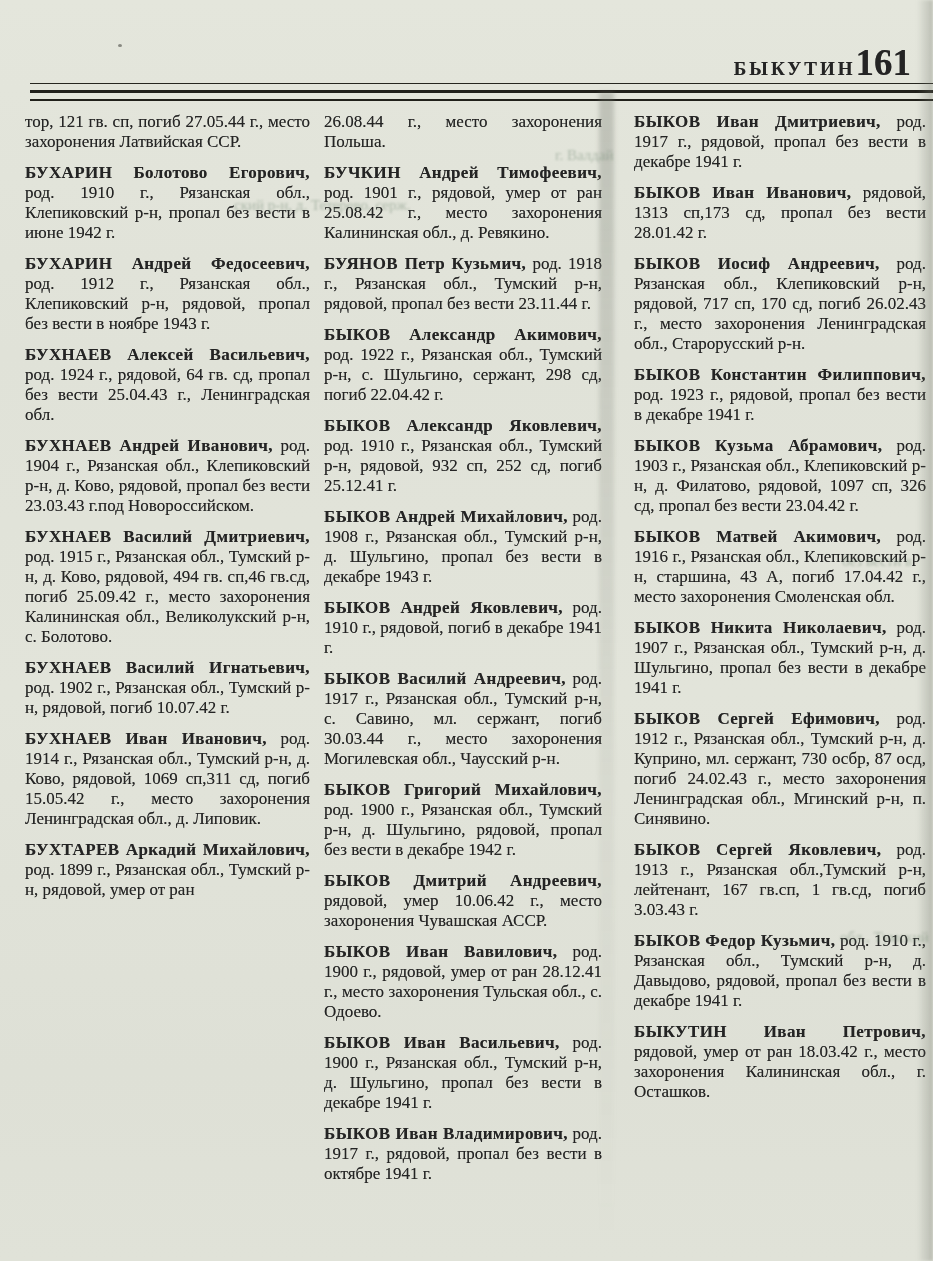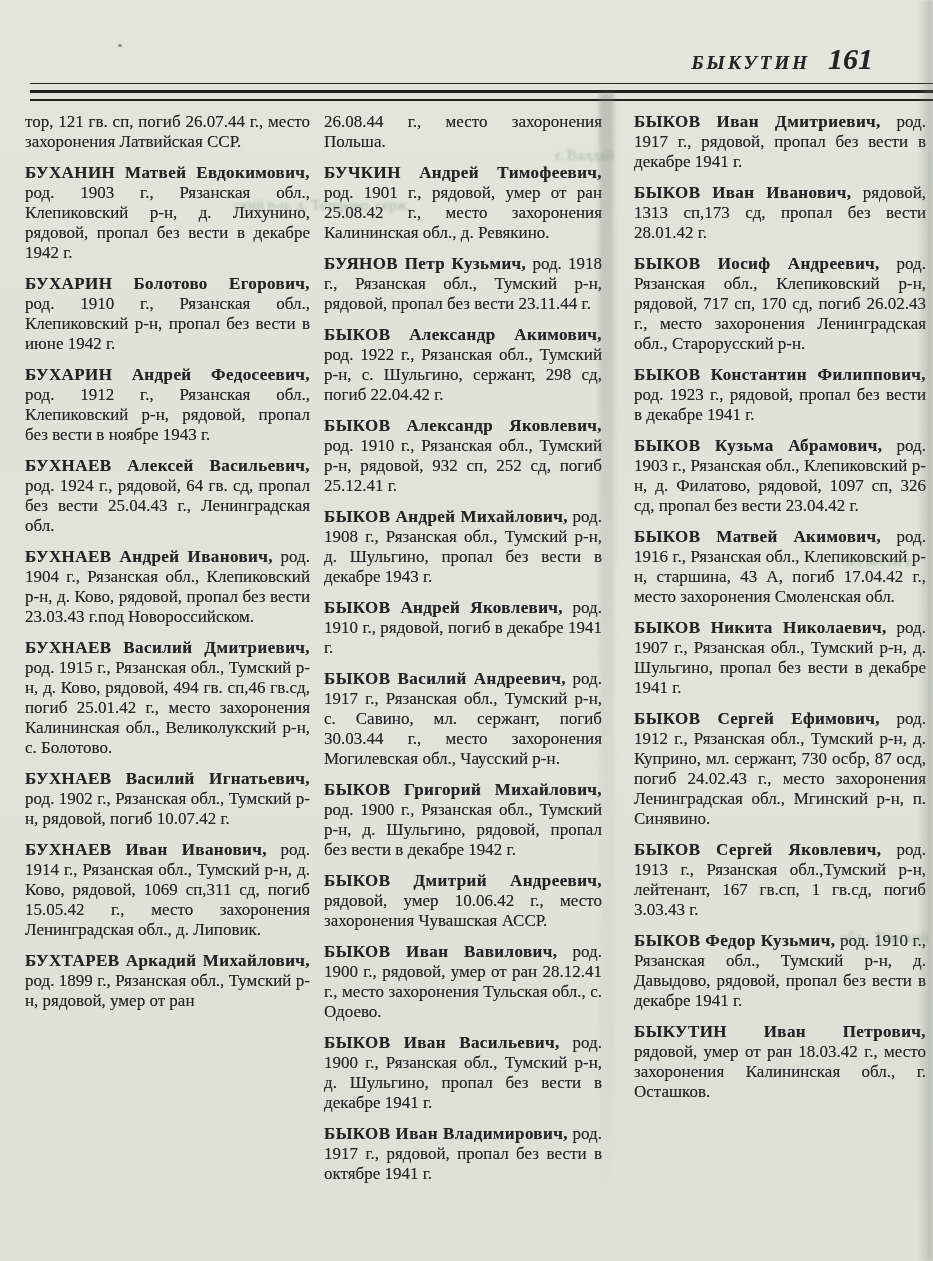--- a/index.html
+++ b/index.html
@@ -9,28 +9,28 @@
   }
   .page {
     position: relative; width: 933px; height: 1261px;
     background: linear-gradient(180deg, #e4e6dc 0%, #e0e2d8 28%, #e2e4da 55%, #dee0d6 85%, #e0e2d8 100%);
     font-family: "Liberation Serif", "DejaVu Serif", serif;
     color: #242424;
   }
   
   .header {
     display: flex; justify-content: flex-end; align-items: baseline;
-    padding: 44px 60px 0 0; height: 36px; font-style: italic;
+    padding: 44px 22px 0 0; height: 36px;
   }
   .running-head {
     font-size: 19px; font-weight: bold; letter-spacing: 3px;
     text-shadow: 0 0 0.5px rgba(0,0,0,.4);
   }
   .page-number {
-    font-size: 30px; font-weight: bold; margin-left: 18px; line-height: 1;
+    font-size: 37px; font-weight: bold; line-height: 1;
     text-shadow: 0 0 0.5px rgba(0,0,0,.4);
   }
   .rule-thin  { margin: 3px 0 0 30px; border-top: 1.5px solid #26261f; }
   .rule-thick { margin: 6px 0 0 30px; height: 6px;
                 border-top: 3px solid #20201a; border-bottom: 2px solid #20201a; }
   
   .columns { display: flex; padding: 11px 0 0 25px; }
   .col { width: 285px; }
   .col.c2 { width: 278px; margin-left: 14px; }
   .col.c3 { width: 292px; margin-left: 32px; }
@@ -72,27 +72,26 @@
   <div class="header">
     <span class="running-head">БЫКУТИН</span>
     <span class="page-number">161</span>
   </div>
   <div class="rule-thin"></div>
   <div class="rule-thick"></div>
 
   <div class="columns">
 
     <div class="col c1">
-      <p class="entry"><span>тор, 121 гв. сп, погиб 26.07.44 г., место захоронения Латвийская ССР.</span></p>
-      <p class="entry"><b>БУХАНИН Матвей Евдокимович,</b> <span>род. 1903 г., Рязанская обл., Клепиковский р-н, д. Лихунино, рядовой, пропал без вести в декабре 1942 г.</span></p>
+      <p class="entry"><span>тор, 121 гв. сп, погиб 27.05.44 г., место захоронения Латвийская ССР.</span></p>
       <p class="entry"><b>БУХАРИН Болотово Егорович,</b> <span>род. 1910 г., Рязанская обл., Клепиковский р-н, пропал без вести в июне 1942 г.</span></p>
       <p class="entry"><b>БУХАРИН Андрей Федосеевич,</b> <span>род. 1912 г., Рязанская обл., Клепиковский р-н, рядовой, пропал без вести в ноябре 1943 г.</span></p>
       <p class="entry"><b>БУХНАЕВ Алексей Васильевич,</b> <span>род. 1924 г., рядовой, 64 гв. сд, пропал без вести 25.04.43 г., Ленинградская обл.</span></p>
       <p class="entry"><b>БУХНАЕВ Андрей Иванович,</b> <span>род. 1904 г., Рязанская обл., Клепиковский р-н, д. Ково, рядовой, пропал без вести 23.03.43 г.под Новороссийском.</span></p>
-      <p class="entry"><b>БУХНАЕВ Василий Дмитриевич,</b> <span>род. 1915 г., Рязанская обл., Тумский р-н, д. Ково, рядовой, 494 гв. сп,46 гв.сд, погиб 25.01.42 г., место захоронения Калининская обл., Великолукский р-н, с. Болотово.</span></p>
+      <p class="entry"><b>БУХНАЕВ Василий Дмитриевич,</b> <span>род. 1915 г., Рязанская обл., Тумский р-н, д. Ково, рядовой, 494 гв. сп,46 гв.сд, погиб 25.09.42 г., место захоронения Калининская обл., Великолукский р-н, с. Болотово.</span></p>
       <p class="entry"><b>БУХНАЕВ Василий Игнатьевич,</b> <span>род. 1902 г., Рязанская обл., Тумский р-н, рядовой, погиб 10.07.42 г.</span></p>
       <p class="entry"><b>БУХНАЕВ Иван Иванович,</b> <span>род. 1914 г., Рязанская обл., Тумский р-н, д. Ково, рядовой, 1069 сп,311 сд, погиб 15.05.42 г., место захоронения Ленинградская обл., д. Липовик.</span></p>
       <p class="entry"><b>БУХТАРЕВ Аркадий Михайлович,</b> <span>род. 1899 г., Рязанская обл., Тумский р-н, рядовой, умер от ран</span></p>
     </div>
 
     <div class="col c2">
       <p class="entry"><span>26.08.44 г., место захоронения Польша.</span></p>
       <p class="entry"><b>БУЧКИН Андрей Тимофеевич,</b> <span>род. 1901 г., рядовой, умер от ран 25.08.42 г., место захоронения Калининская обл., д. Ревякино.</span></p>
       <p class="entry"><b>БУЯНОВ Петр Кузьмич,</b> <span>род. 1918 г., Рязанская обл., Тумский р-н, рядовой, пропал без вести 23.11.44 г.</span></p>
       <p class="entry"><b>БЫКОВ Александр Акимович,</b> <span>род. 1922 г., Рязанская обл., Тумский р-н, с. Шульгино, сержант, 298 сд, погиб 22.04.42 г.</span></p>

